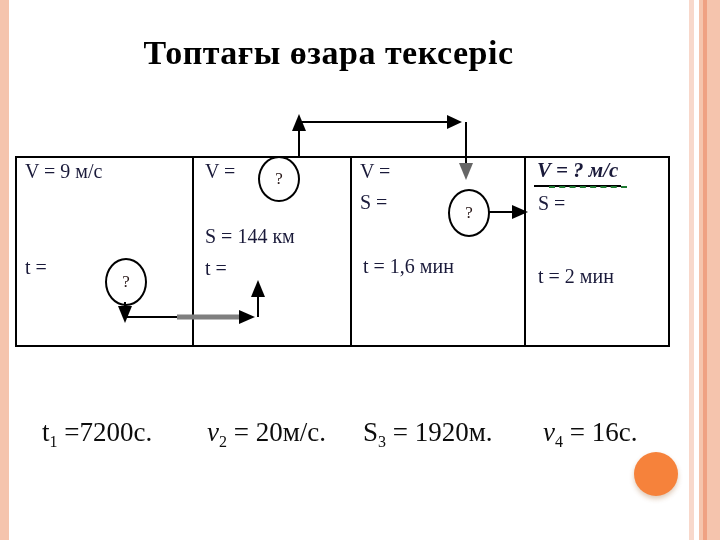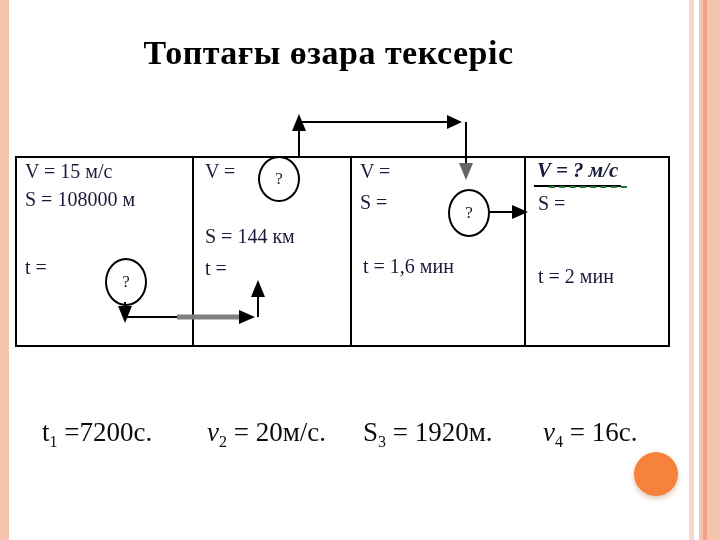--- a/index.html
+++ b/index.html
@@ -77,22 +77,21 @@
   <div class="stripe-r2"></div>
   <div class="stripe-r3"></div>
 
   <h1 class="title">Топтағы өзара тексеріс</h1>
 
   <div class="table-frame"></div>
   <div class="vdiv d1"></div>
   <div class="vdiv d2"></div>
   <div class="vdiv d3"></div>
 
-  <span class="cellline c1v">V = 15 м/с</span>
-  <span class="cellline c1s">S = 108000 м</span>
+  <span class="cellline c1v">V = 9 м/с</span>
   <span class="cellline c1t">t =</span>
   <div class="qcircle q1">
     <span>?</span>
   </div>
 
   <span class="cellline c2v">V =</span>
   <span class="cellline c2s">S = 144 км</span>
   <span class="cellline c2t">t =</span>
   <div class="qcircle q2">
     <span>?</span>

